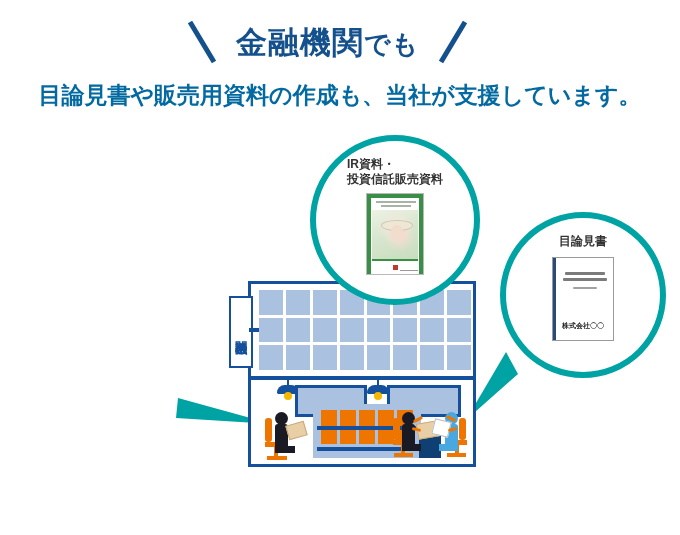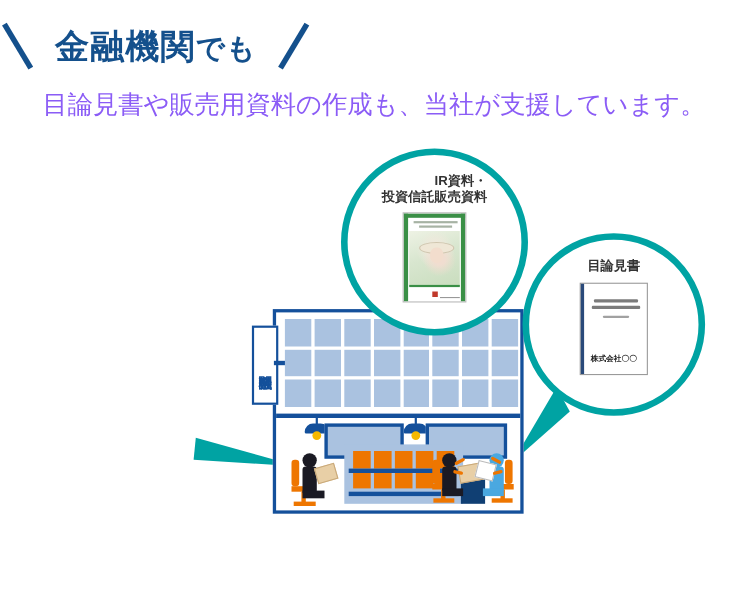--- a/index.html
+++ b/index.html
@@ -8,33 +8,33 @@
     background:#ffffff;
     font-family:"Liberation Sans","DejaVu Sans",sans-serif;
     overflow:hidden;
     position:relative;
   }
   .stage{position:relative;width:680px;height:535px;}
 
   
   .headline-row{
     position:absolute;left:0;top:18px;width:655px;
-    display:flex;align-items:center;gap:16px;
+    display:flex;align-items:center;justify-content:center;gap:16px;
   }
   .slash{
     width:34px;height:48px;flex:0 0 auto;
   }
   .headline{
     font-size:31px;font-weight:bold;color:#14508c;
     letter-spacing:1px;line-height:1;white-space:nowrap;
   }
   .headline .suffix{font-size:26px;}
   .subtitle{
     position:absolute;left:0;top:80px;width:680px;text-align:center;
-    font-size:23px;font-weight:normal;color:#8b5cf6;letter-spacing:0px;
+    font-size:23px;font-weight:bold;color:#0369a1;letter-spacing:0px;
     white-space:nowrap;
   }
 
   
   .building{
     position:absolute;left:248px;top:281px;width:228px;height:186px;
     background:#ffffff;border:3px solid #14509b;box-sizing:border-box;
   }
   .win-grid{
     position:absolute;left:8px;top:6px;width:212px;height:80px;
@@ -91,21 +91,21 @@
   .desk{position:absolute;background:#103f73;}
   .spark{position:absolute;background:#ee7600;height:3px;border-radius:2px;}
 
   
   .circle{
     position:absolute;border-radius:50%;background:#ffffff;
     border:6px solid #00a3a3;box-sizing:border-box;
     display:flex;flex-direction:column;align-items:center;
   }
   .circ-title{
-    font-size:12px;font-weight:bold;color:#333333;text-align:right;
+    font-size:12px;font-weight:bold;color:#333333;text-align:left;
     line-height:1.25;white-space:nowrap;
   }
 
   
   .broch{
     width:58px;height:82px;background:#ffffff;border:1px solid #b9b9b9;
     position:relative;overflow:hidden;box-sizing:border-box;
   }
   .broch .gtop{position:absolute;left:0;top:0;width:100%;height:4px;background:#3a8f46;}
   .broch .gside{position:absolute;left:0;top:0;width:4px;height:100%;background:#3a8f46;}
@@ -315,21 +315,21 @@
       <div class="hat"></div>
       <div class="face"></div>
       <div class="tline" style="top:7px;width:40px;"></div>
       <div class="tline" style="top:11px;width:30px;left:14px;"></div>
       <div class="footline"></div>
       <div class="logo"></div>
       <div class="ftext"></div>
     </div>
   </div>
 
-  <div class="circle" style="left:475px;top:212px;width:166px;height:166px;padding-top:16px;">
+  <div class="circle" style="left:500px;top:212px;width:166px;height:166px;padding-top:16px;">
     <div class="circ-title">目論見書</div>
     <div class="pros" style="margin-top:8px;">
       <div class="lbar"></div>
       <div class="bl" style="left:12px;top:14px;width:40px;"></div>
       <div class="bl" style="left:10px;top:20px;width:44px;"></div>
       <div class="bl2" style="left:20px;top:29px;width:24px;"></div>
       <div class="corp">株式会社〇〇</div>
     </div>
   </div>
 

